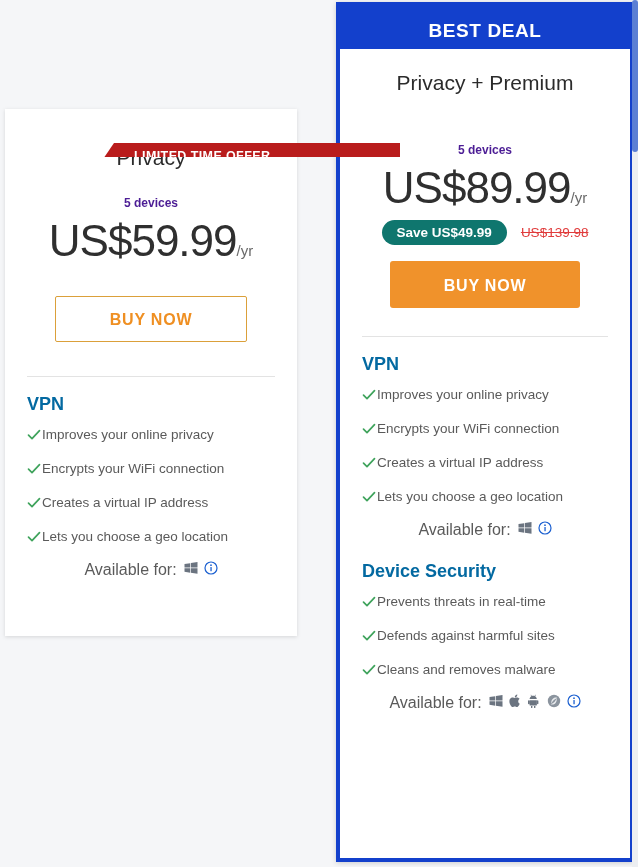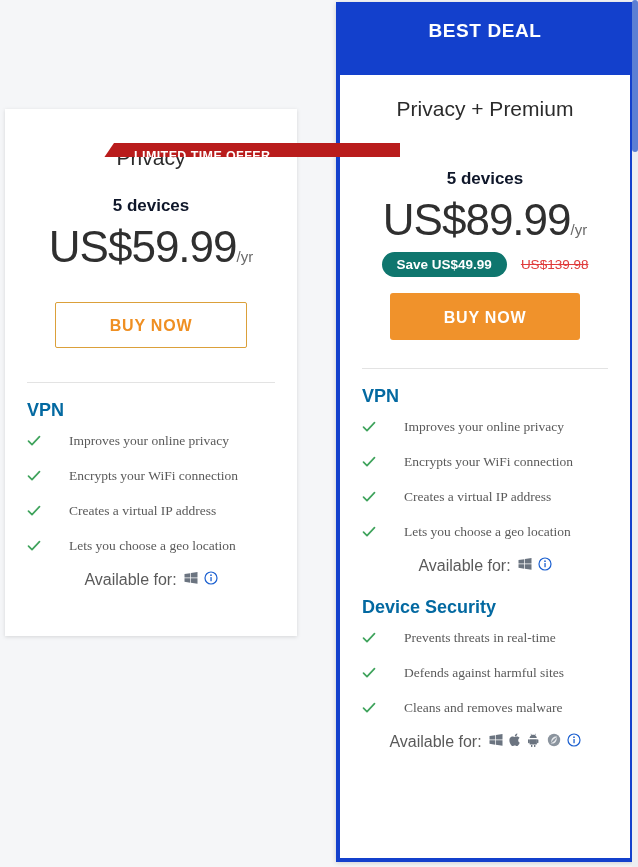--- a/index.html
+++ b/index.html
@@ -41,21 +41,21 @@
     border-top: none;
     box-shadow: 0 1px 5px rgba(0,0,0,0.17);
   }
   .best-deal-banner {
     background: #1340cc;
     color: #ffffff;
     font-size: 19px;
     font-weight: bold;
     text-align: center;
     letter-spacing: 0.6px;
-    height: 73px;
+    height: 47px;
     line-height: 57px;
     margin: 0 -4px;
   }
 
   .card-body {
     padding: 0 22px;
     box-sizing: border-box;
   }
 
   .plan-title {
@@ -90,23 +90,23 @@
     font-weight: bold;
     letter-spacing: 0.4px;
     line-height: 26px;
     padding-left: 34px;
     box-sizing: border-box;
     clip-path: polygon(14px 0, 100% 0, 100% 100%, 14px 100%, 0 50%);
   }
 
   .devices {
     text-align: center;
-    font-size: 17px;
-    font-weight: bold;
-    color: #0f172a;
+    font-size: 12px;
+    font-weight: bold;
+    color: #4c1d95;
   }
   .basic .devices { margin-top: 26px; }
   .featured .devices { margin-top: 48px; }
 
   .price-row {
     text-align: center;
     margin-top: 6px;
     white-space: nowrap;
   }
   .price-main {
@@ -192,25 +192,24 @@
   }
 
   .feature-list {
     list-style: none;
     margin: 12px 0 0;
     padding: 0;
   }
   .feature-item {
     display: flex;
     align-items: flex-start;
-    gap: 28px;
+    gap: 1px;
     margin-bottom: 16px;
     font-size: 13.5px;
     color: #5a5a5a;
-    font-family: Liberation Serif, serif;
   }
   .check {
     flex: 0 0 auto;
     margin-top: 1px;
   }
 
   .available-row {
     display: flex;
     align-items: center;
     justify-content: center;

